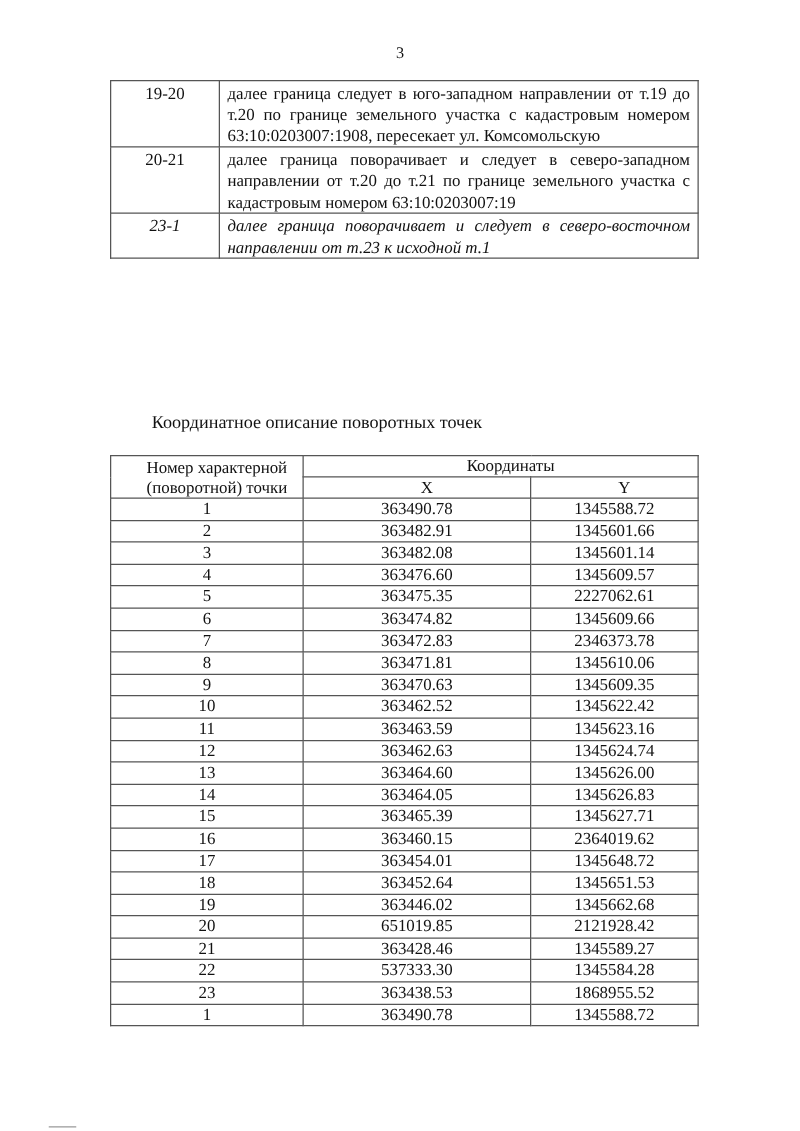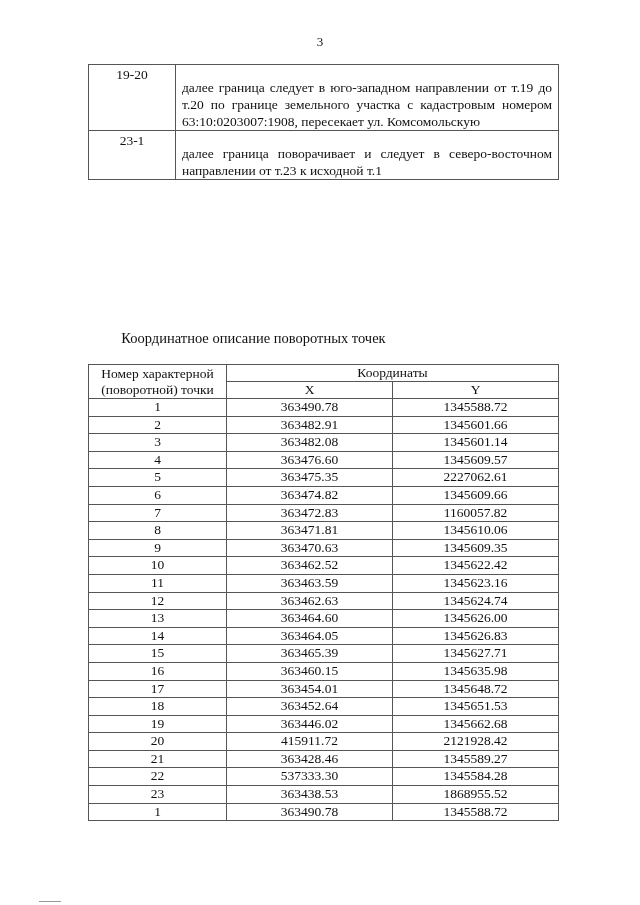--- a/index.html
+++ b/index.html
@@ -8,44 +8,48 @@
       font-family: "Liberation Serif", "DejaVu Serif", serif; color: #111;
     }
     .page-num {
       position: absolute; top: 34px; left: 0; width: 640px;
       text-align: center; font-size: 13px;
     }
     table { border-collapse: collapse; position: absolute; }
     td, th { border: 1px solid #555; padding: 0; }
     #boundary-table { left: 88px; top: 64px; width: 471px; }
     #boundary-table td.seg { width: 86px; text-align: center; vertical-align: top; font-size: 13.5px; line-height: 17px; padding-top: 1px; }
-    #boundary-table td.desc { text-align: justify; text-align-last: left; font-size: 13.5px; line-height: 17px; padding: 14px 6px 0 6px; vertical-align: top; }
+    #boundary-table td.desc { text-align: justify; text-align-last: left; font-size: 13.5px; line-height: 17px; padding: 1px 6px 0 6px; vertical-align: top; }
     #boundary-table tr.r3 td { height: 51px; }
-    #boundary-table tr.r2 td { height: 34px; }
+    #boundary-table tr.r2 td { height: 34px; font-style: italic; }
     .section-title {
       position: absolute; top: 330px; left: 0; width: 507px;
       text-align: center; font-size: 14.5px;
     }
     #coords-table { left: 88px; top: 364px; width: 471px; font-size: 13.5px; }
-    #coords-table th { font-weight: normal; text-align: center; line-height: 16px; height: 16px; }
+    #coords-table th { font-weight: normal; text-align: center; line-height: 16px; height: 16px; padding-left: 16px; }
     #coords-table td { text-align: center; line-height: 16.6px; height: 16.6px; }
     #coords-table .c0 { width: 137px; }
     #coords-table .c1 { width: 165px; }
     .footnote-line { position: absolute; left: 39px; top: 901px; width: 22px; height: 1px; background: #999; }
   </style>
 </head>
 <body>
 
 <div class="page-num">3</div>
 
 <table id="boundary-table">
   <tbody>
     <tr class="r3">
       <td class="seg">19-20</td>
       <td class="desc">далее граница следует в юго-западном направлении от т.19 до т.20 по границе земельного участка с кадастровым номером 63:10:0203007:1908, пересекает ул. Комсомольскую</td>
+    </tr>
+    <tr class="r3">
+      <td class="seg">20-21</td>
+      <td class="desc">далее граница поворачивает и следует в северо-западном направлении от т.20 до т.21 по границе земельного участка с кадастровым номером 63:10:0203007:19</td>
     </tr>
     <tr class="r2">
       <td class="seg">23-1</td>
       <td class="desc">далее граница поворачивает и следует в северо-восточном направлении от т.23 к исходной т.1</td>
     </tr>
   </tbody>
 </table>
 
 <div class="section-title">Координатное описание поворотных точек</div>
 
@@ -87,21 +91,21 @@
         <td>2227062.61</td>
       </tr>
       <tr>
         <td>6</td>
         <td>363474.82</td>
         <td>1345609.66</td>
       </tr>
       <tr>
         <td>7</td>
         <td>363472.83</td>
-        <td>1160057.82</td>
+        <td>2346373.78</td>
       </tr>
       <tr>
         <td>8</td>
         <td>363471.81</td>
         <td>1345610.06</td>
       </tr>
       <tr>
         <td>9</td>
         <td>363470.63</td>
         <td>1345609.35</td>
@@ -132,40 +136,40 @@
         <td>1345626.83</td>
       </tr>
       <tr>
         <td>15</td>
         <td>363465.39</td>
         <td>1345627.71</td>
       </tr>
       <tr>
         <td>16</td>
         <td>363460.15</td>
-        <td>1345635.98</td>
+        <td>2364019.62</td>
       </tr>
       <tr>
         <td>17</td>
         <td>363454.01</td>
         <td>1345648.72</td>
       </tr>
       <tr>
         <td>18</td>
         <td>363452.64</td>
         <td>1345651.53</td>
       </tr>
       <tr>
         <td>19</td>
         <td>363446.02</td>
         <td>1345662.68</td>
       </tr>
       <tr>
         <td>20</td>
-        <td>415911.72</td>
+        <td>651019.85</td>
         <td>2121928.42</td>
       </tr>
       <tr>
         <td>21</td>
         <td>363428.46</td>
         <td>1345589.27</td>
       </tr>
       <tr>
         <td>22</td>
         <td>537333.30</td>

